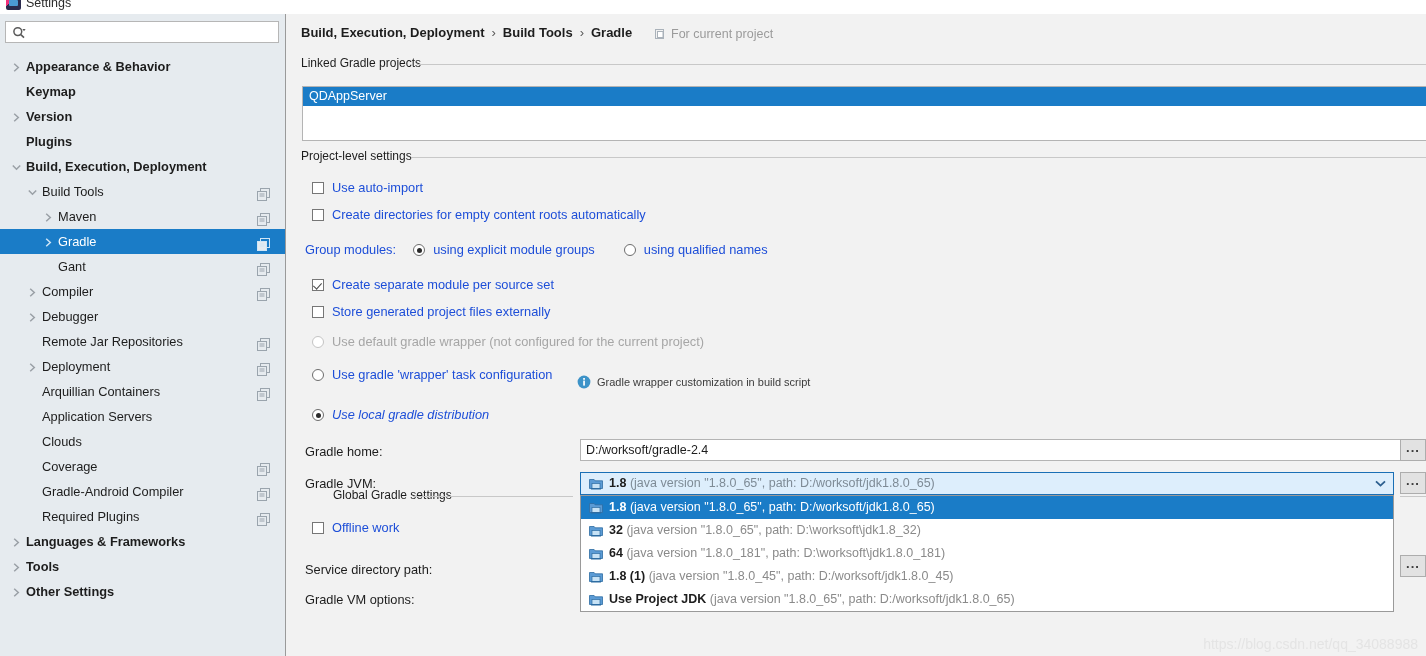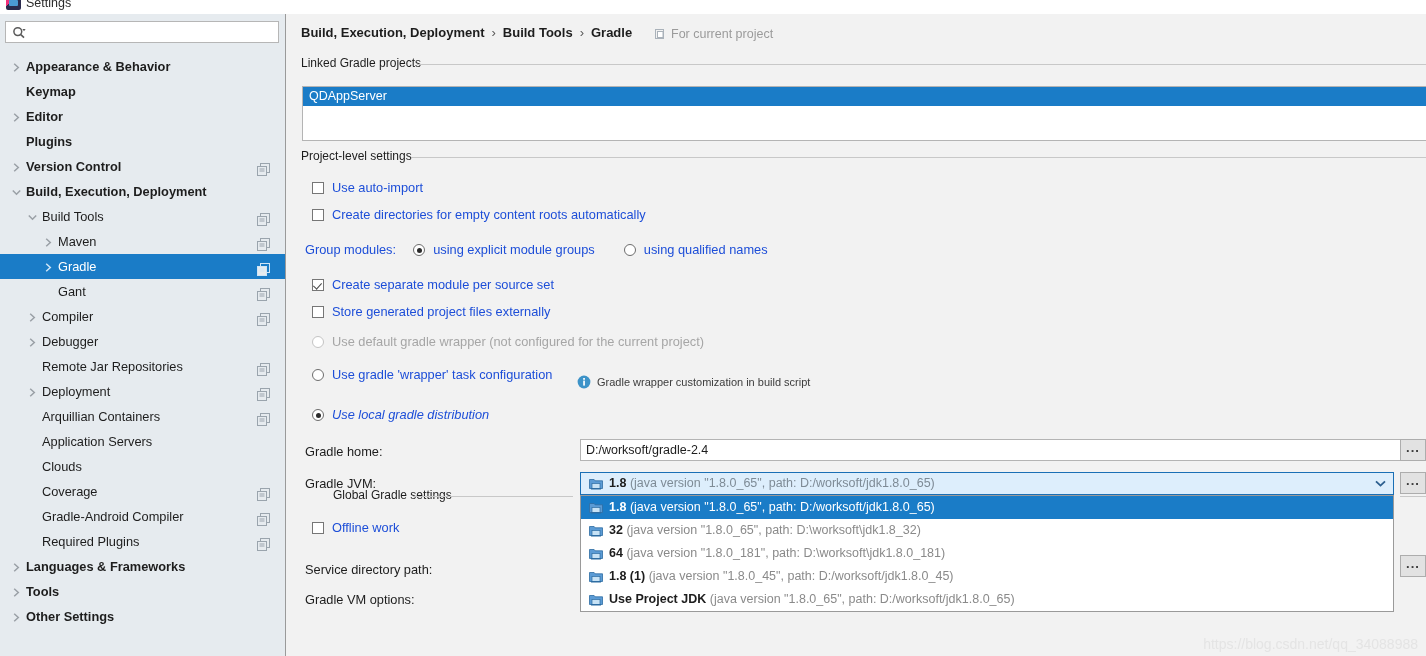--- a/index.html
+++ b/index.html
@@ -251,37 +251,25 @@
           <span class="tr-label bold">Appearance &amp; Behavior</span>
         </div>
         <div class="tree-row lvl0">
           <span class="tr-arrow"></span>
           <span class="tr-label bold">Keymap</span>
         </div>
         <div class="tree-row lvl0">
           <span class="tr-arrow"><svg width="9" height="9" viewBox="0 0 9 9">
               <path d="M2.2 0.8 L6.3 4.5 L2.2 8.2" fill="none" stroke="currentColor" stroke-width="1.5"></path>
             </svg></span>
-          <span class="tr-label bold">Editor</span>
+          <span class="tr-label bold">Version</span>
         </div>
         <div class="tree-row lvl0">
           <span class="tr-arrow"></span>
           <span class="tr-label bold">Plugins</span>
-        </div>
-        <div class="tree-row lvl0">
-          <span class="tr-arrow"><svg width="9" height="9" viewBox="0 0 9 9">
-              <path d="M2.2 0.8 L6.3 4.5 L2.2 8.2" fill="none" stroke="currentColor" stroke-width="1.5"></path>
-            </svg></span>
-          <span class="tr-label bold">Version Control</span>
-          <span class="tr-copy" style="color: rgb(154, 164, 173);"><svg width="13" height="13" viewBox="0 0 13 13">
-              <rect x="3.5" y="0.5" width="9" height="9" fill="none" stroke="currentColor"></rect>
-              <rect x="0.5" y="3.5" width="9" height="9" fill="#e6ebef" stroke="currentColor"></rect>
-              <rect x="2.5" y="5.5" width="5" height="1" fill="currentColor"></rect>
-              <rect x="2.5" y="7.5" width="5" height="1" fill="currentColor"></rect>
-            </svg></span>
         </div>
         <div class="tree-row lvl0">
           <span class="tr-arrow"><svg width="9" height="9" viewBox="0 0 9 9">
               <path d="M0.8 2.4 L4.5 6.2 L8.2 2.4" fill="none" stroke="currentColor" stroke-width="1.5"></path>
             </svg></span>
           <span class="tr-label bold">Build, Execution, Deployment</span>
         </div>
         <div class="tree-row lvl1">
           <span class="tr-arrow"><svg width="9" height="9" viewBox="0 0 9 9">
               <path d="M0.8 2.4 L4.5 6.2 L8.2 2.4" fill="none" stroke="currentColor" stroke-width="1.5"></path>

